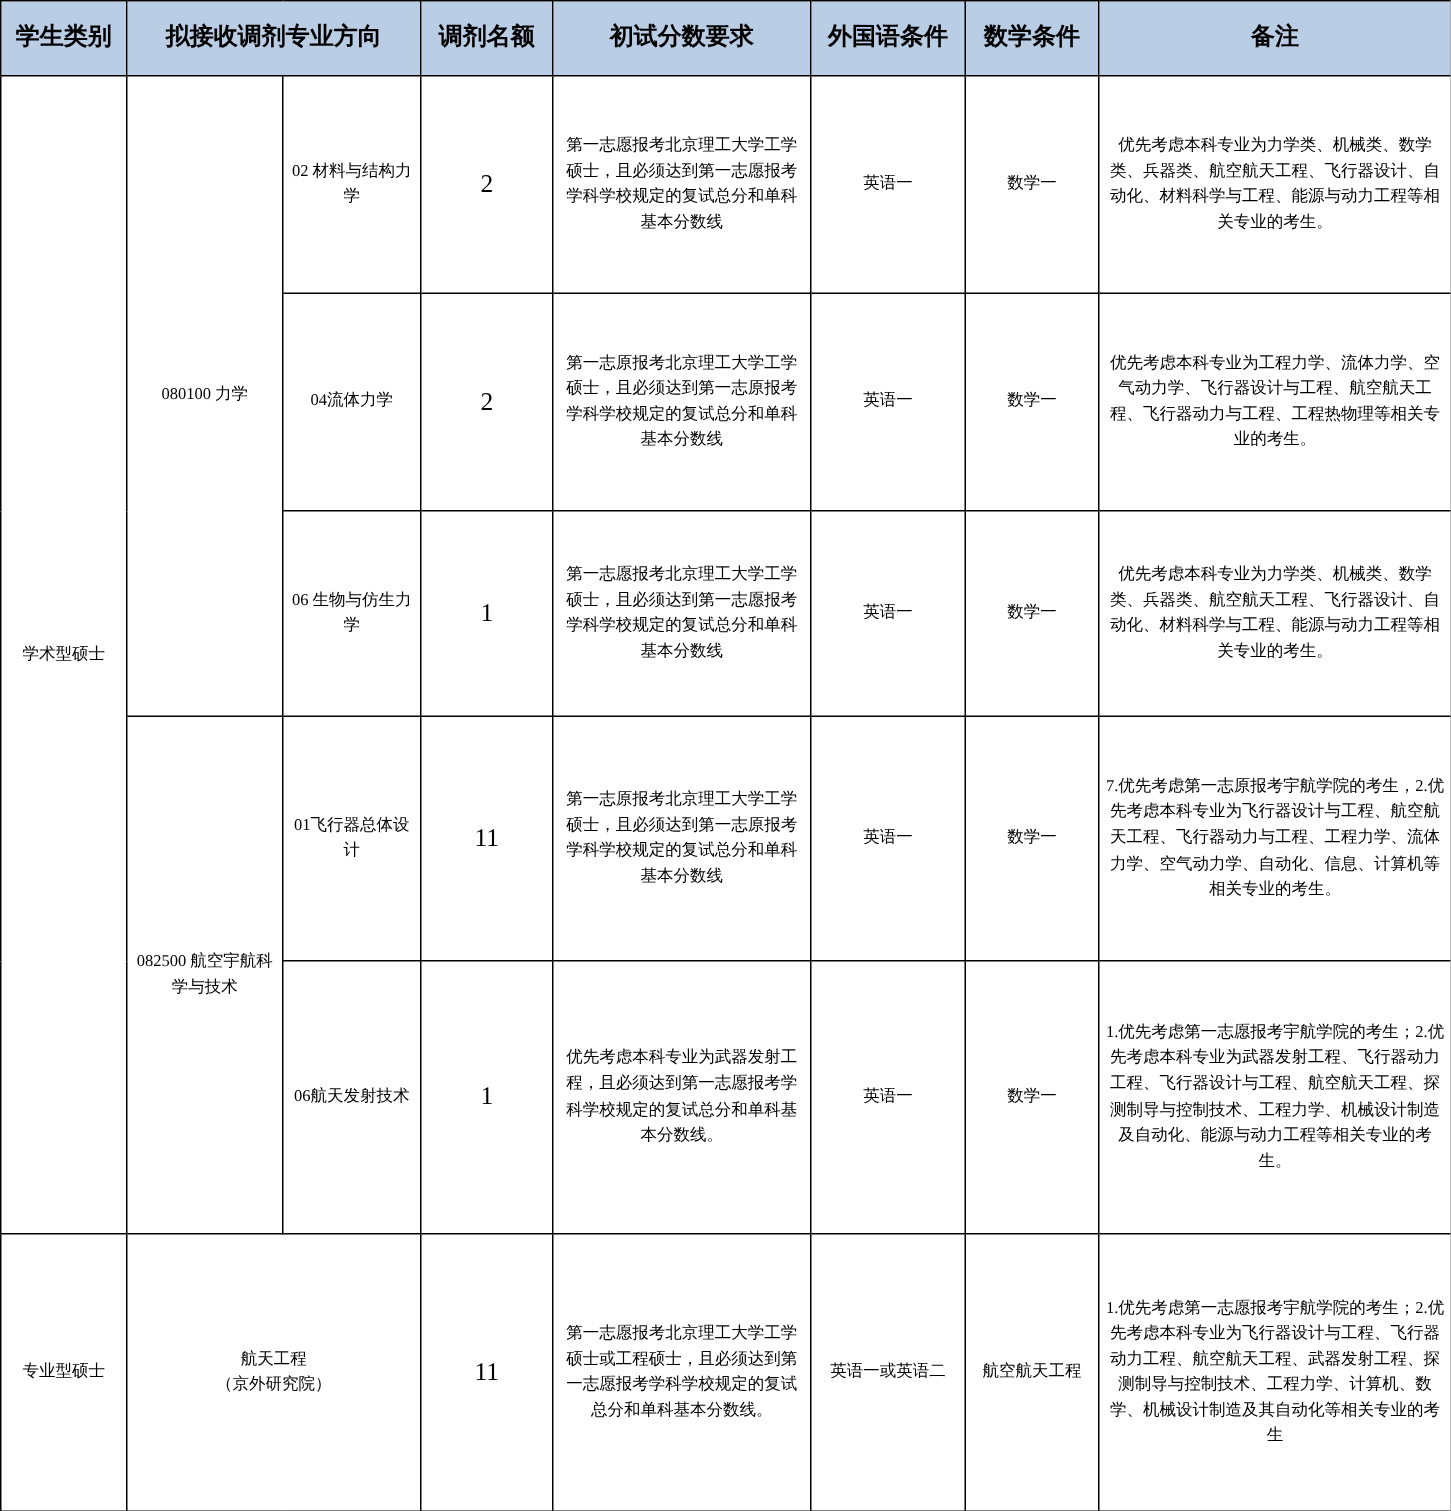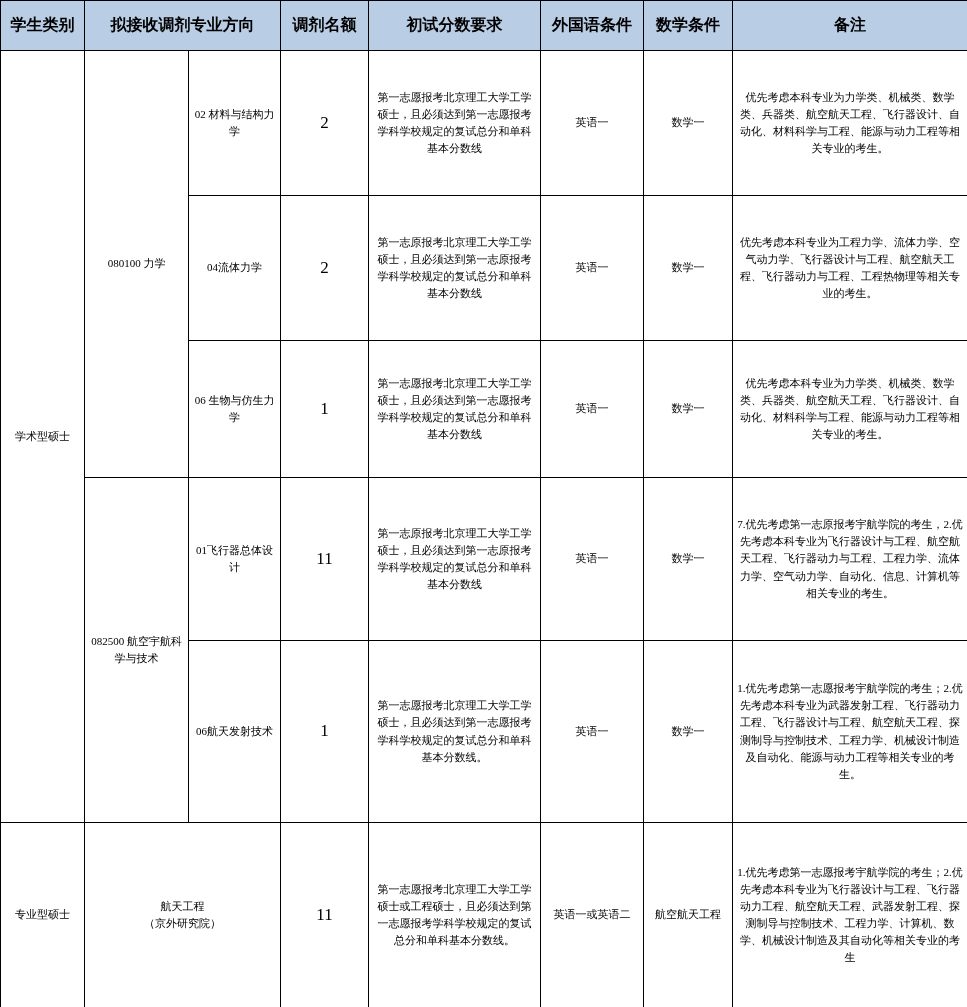--- a/index.html
+++ b/index.html
@@ -76,21 +76,21 @@
       <td>01飞行器总体设计</td>
       <td class="quota">11</td>
       <td>第一志原报考北京理工大学工学硕士，且必须达到第一志原报考学科学校规定的复试总分和单科基本分数线</td>
       <td>英语一</td>
       <td>数学一</td>
       <td>7.优先考虑第一志原报考宇航学院的考生，2.优先考虑本科专业为飞行器设计与工程、航空航天工程、飞行器动力与工程、工程力学、流体力学、空气动力学、自动化、信息、计算机等相关专业的考生。</td>
     </tr>
     <tr class="r5">
       <td>06航天发射技术</td>
       <td class="quota">1</td>
-      <td>第一志愿报考北京理工大学工学硕士，且必须达到第一志愿报考学科学校规定的复试总分和单科基本分数线。</td>
+      <td>优先考虑本科专业为武器发射工程，且必须达到第一志愿报考学科学校规定的复试总分和单科基本分数线。</td>
       <td>英语一</td>
       <td>数学一</td>
       <td>1.优先考虑第一志愿报考宇航学院的考生；2.优先考虑本科专业为武器发射工程、飞行器动力工程、飞行器设计与工程、航空航天工程、探测制导与控制技术、工程力学、机械设计制造及自动化、能源与动力工程等相关专业的考生。</td>
     </tr>
     <tr class="r6">
       <td>专业型硕士</td>
       <td colspan="2" class="pre">航天工程
 （京外研究院）</td>
       <td class="quota">11</td>
       <td>第一志愿报考北京理工大学工学硕士或工程硕士，且必须达到第一志愿报考学科学校规定的复试总分和单科基本分数线。</td>

